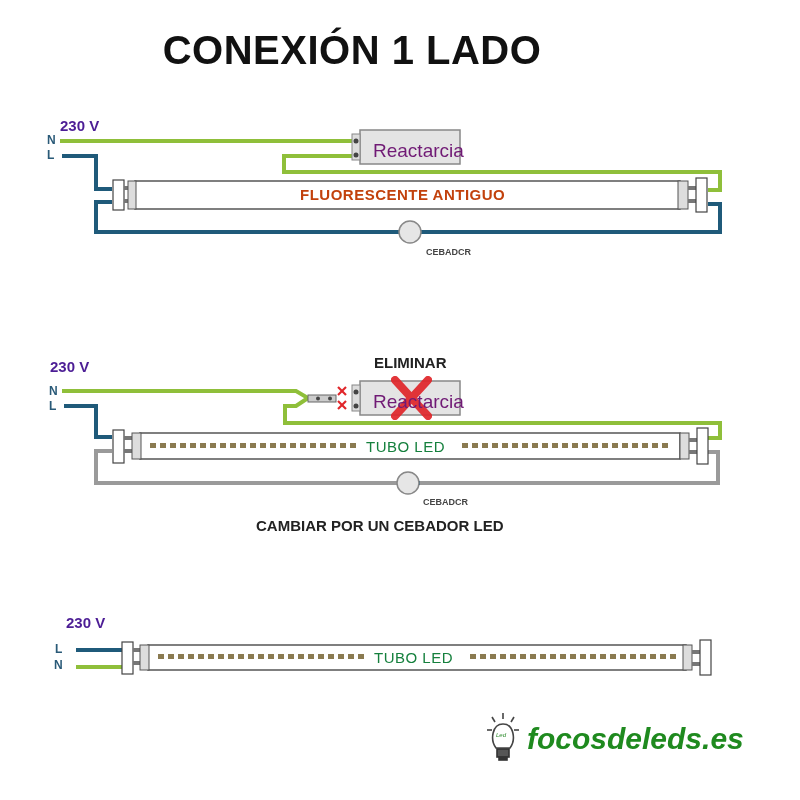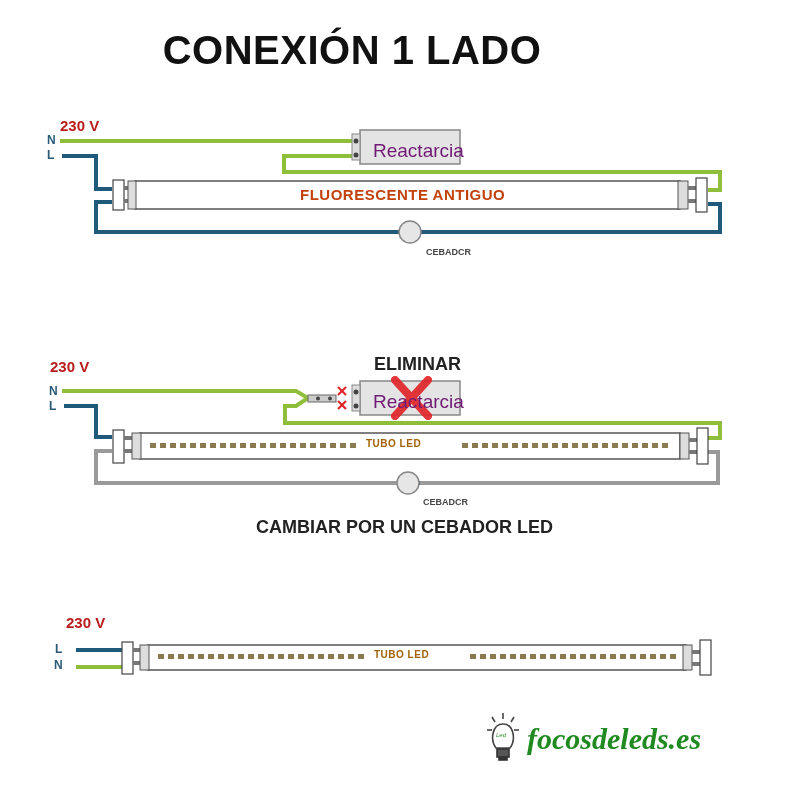--- a/index.html
+++ b/index.html
@@ -1,26 +1,26 @@
 <!DOCTYPE html>
 <html><head>
 <meta charset="utf-8">
 <style>
   html, body { margin: 0; padding: 0; background: #ffffff; }
   body { width: 800px; height: 800px; position: relative; overflow: hidden; font-family: "Liberation Sans", sans-serif; }
   .abs { position: absolute; }
   .title { left: 0; width: 704px; top: 28px; text-align: center; font-weight: bold; font-size: 40px; color: #111; letter-spacing: 0.5px; }
-  .volt { font-weight: bold; font-size: 15px; color: #b91c1c; }
+  .volt { font-weight: bold; font-size: 15px; color: #4c1d95; }
   .wirelbl { font-weight: bold; font-size: 12px; color: #2a5a78; }
   .tubelbl { font-weight: bold; font-size: 15px; color: #c2410c; letter-spacing: 0.5px; }
-  .ledlbl { font-size: 10px; color: #a16207; font-weight: bold; letter-spacing: 0.5px; }
+  .ledlbl { font-size: 15px; color: #15803d; font-weight: normal; letter-spacing: 0.5px; }
   .cebador-lbl { font-size: 9px; font-weight: bold; color: #444; margin-left: 42px; }
   .reactancia-lbl { font-size: 19px; color: #701a75; }
-  .bold-lbl { font-weight: bold; font-size: 18px; color: #222; }
-  .brand { font-style: italic; font-weight: bold; font-size: 30px; color: #1f8a1f; font-family: Liberation Serif, serif; }
+  .bold-lbl { font-weight: bold; font-size: 15px; color: #222; }
+  .brand { font-style: italic; font-weight: bold; font-size: 30px; color: #1f8a1f; }
   svg { position: absolute; left: 0; top: 0; }
 </style>
 </head>
 <body>
 
 <div class="abs title">CONEXIÓN 1 LADO</div>
 
 <div>
   <div class="abs volt" style="left:60px; top:117px;">230 V</div>
   <div class="abs wirelbl" style="left:47px; top:133px;">N</div>

